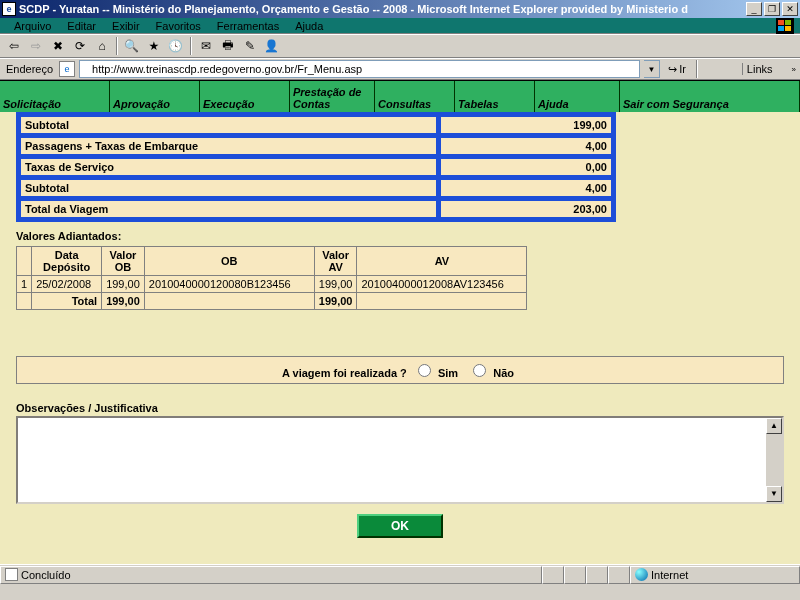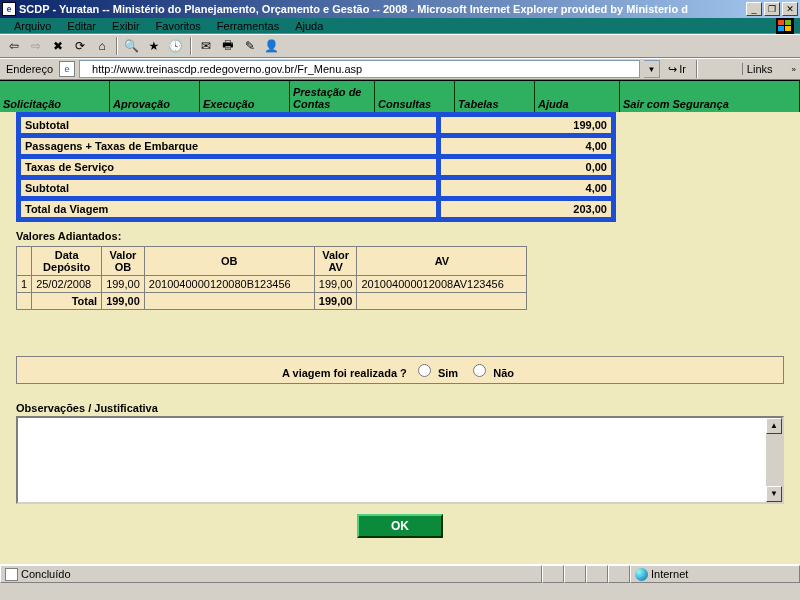--- a/index.html
+++ b/index.html
@@ -61,21 +61,21 @@
   
   .obs-lbl { font-weight:bold; margin:18px 0 2px 12px; }
   .obs-wrap { margin:0 12px; border:2px inset #d4d0c8; background:#fff; height:88px; position:relative; }
   .obs-wrap .sbar { position:absolute; right:0; top:0; bottom:0; width:16px; background:#d4d0c8; display:flex; flex-direction:column; justify-content:space-between; }
   .obs-wrap .sbar div { height:16px; border:1px solid #fff; border-right-color:#404040; border-bottom-color:#404040; text-align:center; font-size:8px; line-height:14px; }
 
   .okbtn-wrap { text-align:center; margin-top:10px; }
   .okbtn { display:inline-block; padding:3px 32px; background:#0a8a3a; color:#fff; font-weight:bold; border:2px solid #003300; border-top-color:#4fd080; border-left-color:#4fd080; font-size:12px; cursor:pointer; }
 
   
-  .statusbar { height:20px; background:#d4d0c8; border-top:1px solid #fff; display:flex; font-size:11px; }
+  .statusbar { height:20px; background:#d4d0c8; border-top:1px solid #fff; display:flex; align-items:center; font-size:11px; }
   .statusbar .cell { border:1px solid #808080; border-top-color:#fff; border-left-color:#fff; height:18px; display:flex; align-items:center; padding:0 4px; gap:3px; }
   .statusbar .c1 { flex:1; }
   .statusbar .small { width:22px; }
   .statusbar .net { width:170px; }
   .doc-ico { width:13px; height:13px; background:#fff; border:1px solid #808080; }
   .globe { width:13px; height:13px; border-radius:50%; background:radial-gradient(circle at 30% 30%, #8ff, #06a); }
 </style>
 </head>
 <body>
 

